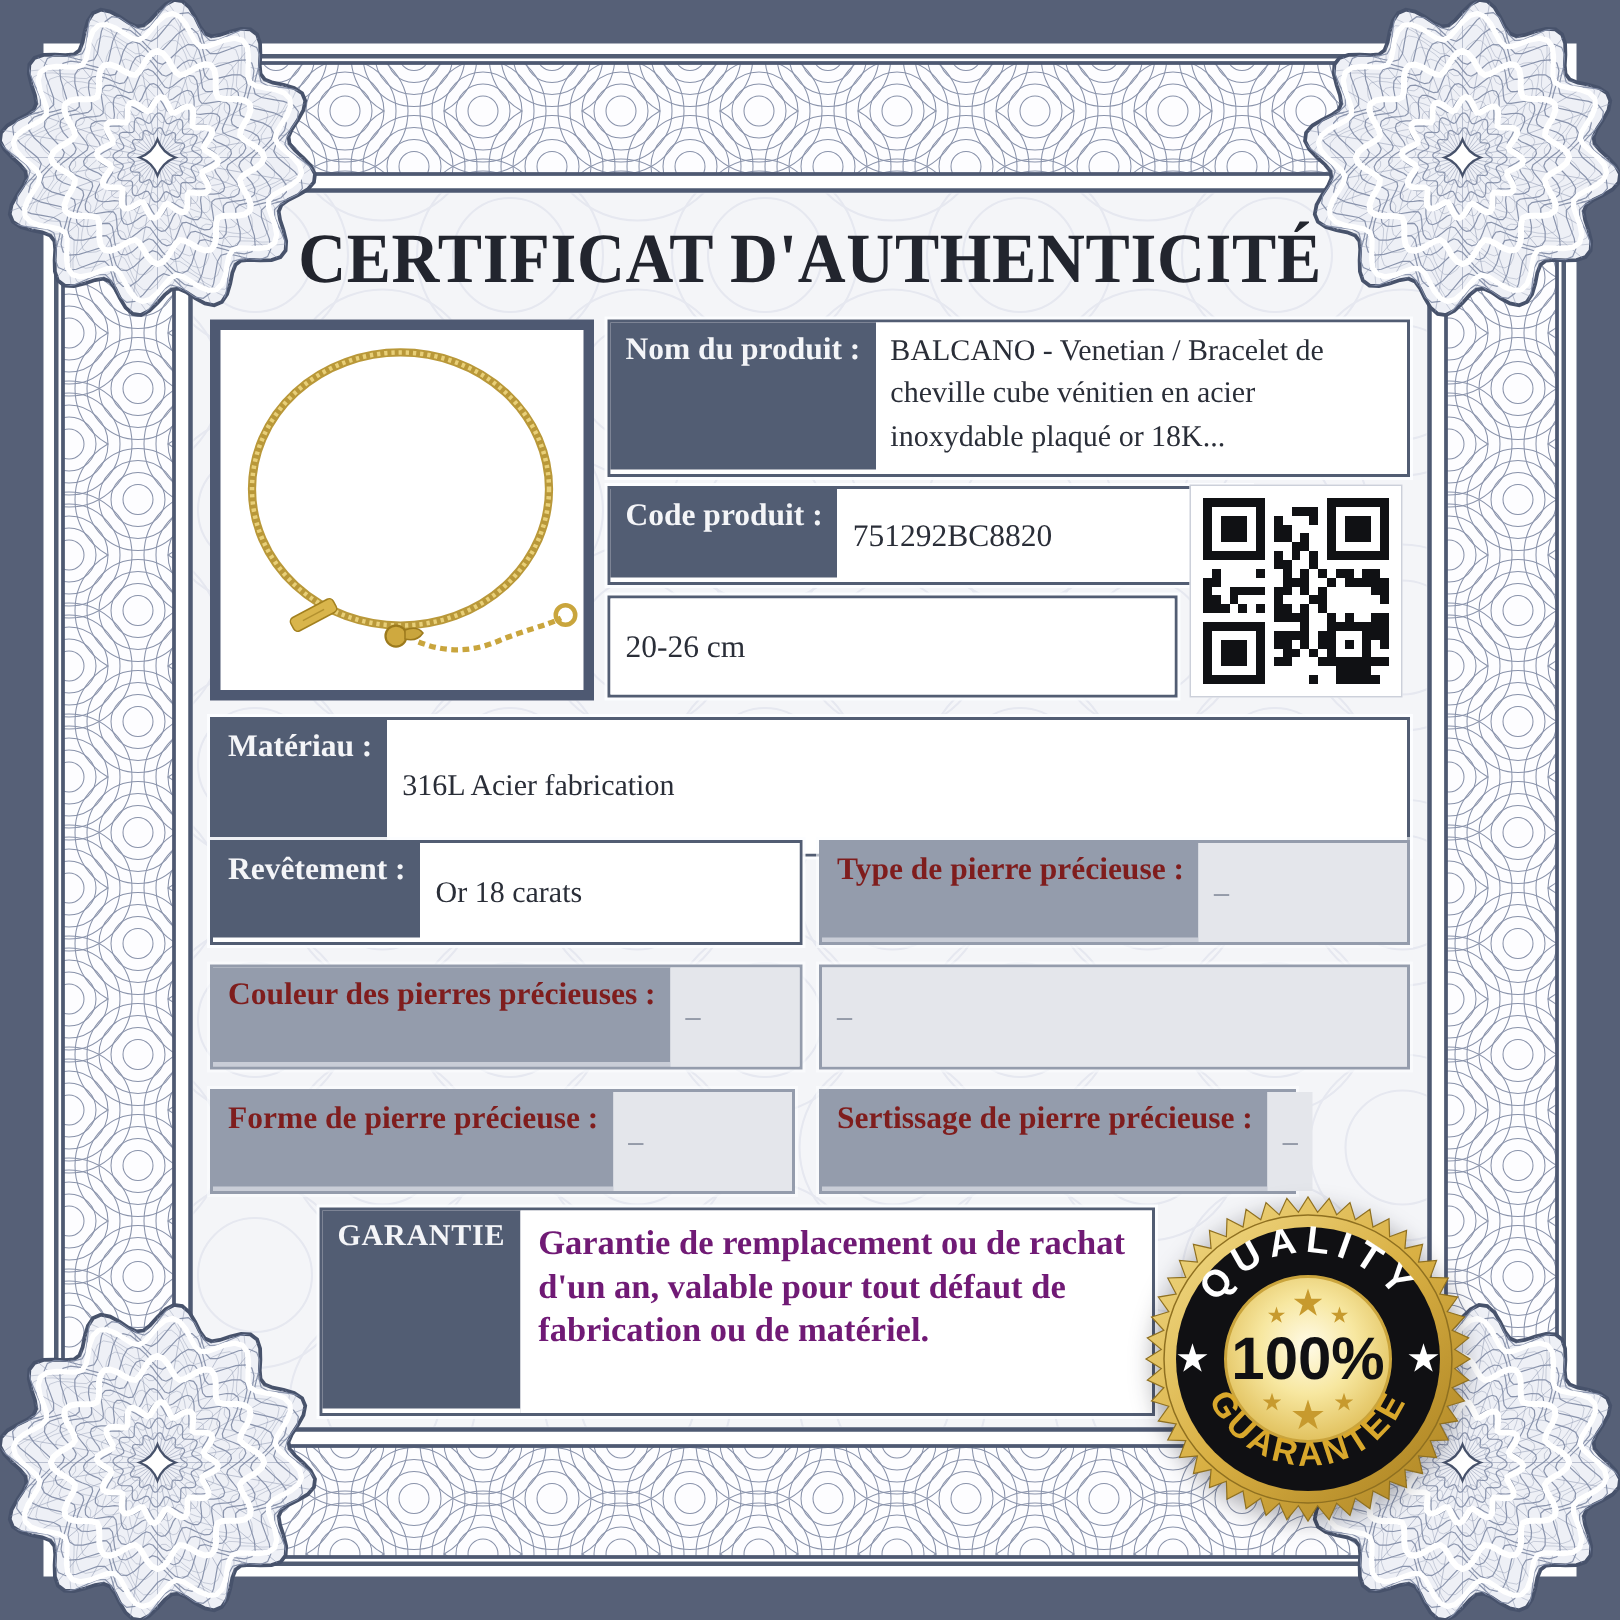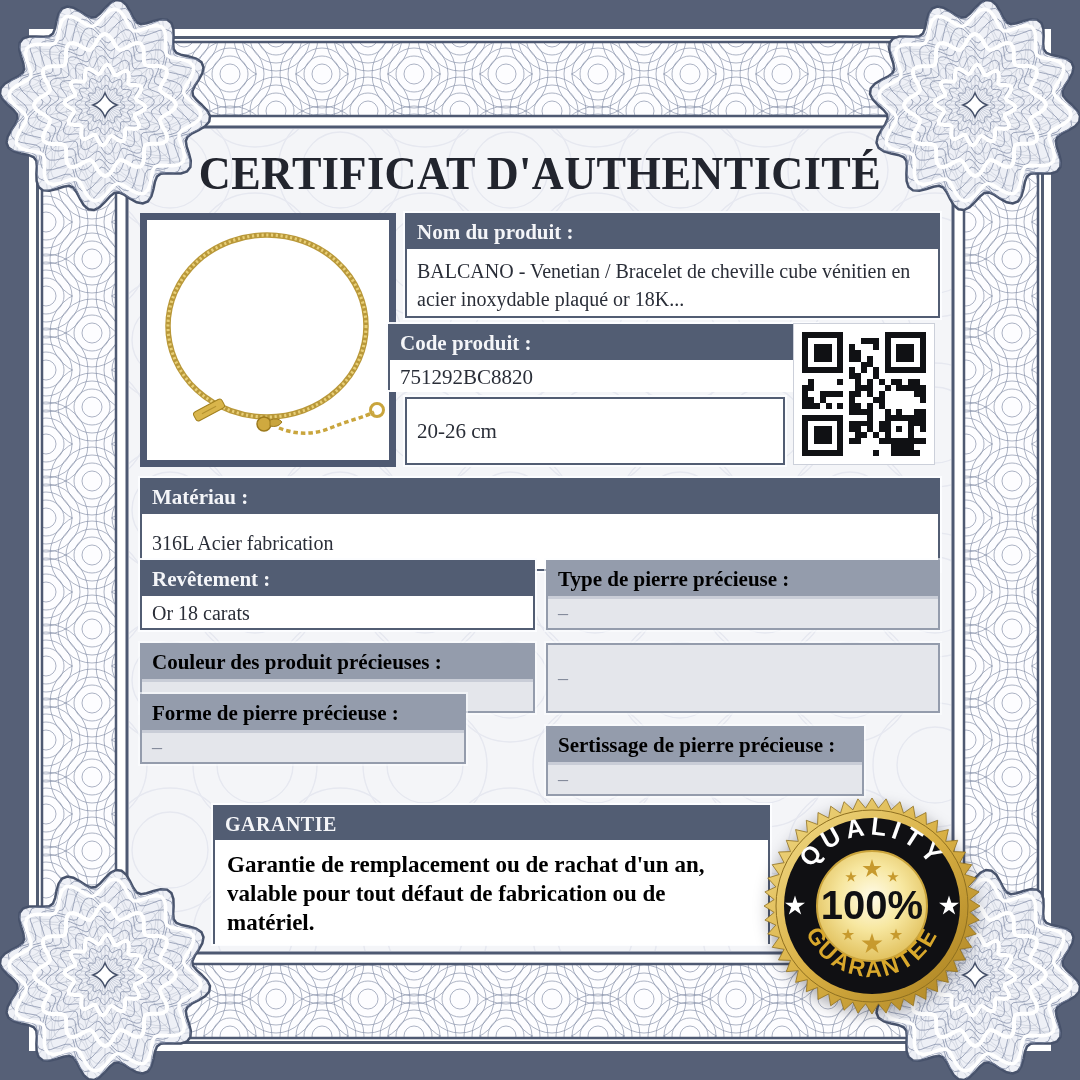--- a/index.html
+++ b/index.html
@@ -2,33 +2,33 @@
 <html><head>
 <meta charset="utf-8">
 <style>
   html,body{margin:0;padding:0;background:#566077;width:1080px;height:1080px;overflow:hidden;
             font-family:"Liberation Serif", serif;}
   #stage{position:relative;width:1080px;height:1080px;}
   #bg{position:absolute;left:0;top:0;}
   .title{position:absolute;left:0;top:146px;width:1080px;text-align:center;
          font-size:47px;font-weight:700;color:#22252e;letter-spacing:.5px;
          transform:scaleX(.94);transform-origin:center;}
-  .block{position:absolute;display:flex;flex-direction:column;box-sizing:border-box;
+  .block{position:absolute;display:flex;box-sizing:border-box;
          border:2px solid #525d73;background:#fff;box-shadow:0 0 0 2px rgba(252,253,255,.92);}
   .bhead{flex:0 0 auto;background:#525d73;color:#f4f5f8;font-weight:700;font-size:21px;
          line-height:1.1;padding:6px 10px 5px;border-bottom:3px solid #fff;}
   .bval{flex:1 1 auto;display:flex;align-items:center;font-size:20px;color:#2a2e38;
         padding:2px 10px;background:#fff;}
   .bval.multi{align-items:flex-start;padding-top:5px;line-height:1.42;}
   .empty{border-color:#949cac;box-shadow:0 0 0 2px rgba(252,253,255,.6);}
-  .empty .bhead{background:#949cac;color:#000000;border-bottom-color:#c9cdd7;}
+  .empty .bhead{background:#949cac;color:#7f1d1d;border-bottom-color:#c9cdd7;}
   .empty .bval{background:#e4e6eb;color:#7f8697;}
   .warranty .bhead{font-size:20px;letter-spacing:.5px;}
   .warranty .bval{font-weight:700;font-size:23px;line-height:1.27;align-items:flex-start;
-                  padding:7px 12px;color:#000000;}
+                  padding:7px 12px;color:#701a75;}
   .photo{position:absolute;left:140px;top:213px;width:256px;height:254px;box-sizing:border-box;
          border:7px solid #4e5972;background:#fff;}
   .qrbox{position:absolute;left:793px;top:323px;width:142px;height:142px;box-sizing:border-box;
          background:#fff;border:1px solid #ccd0da;padding:8px;}
   .badge{position:absolute;left:763px;top:797px;width:218px;height:218px;
          filter:drop-shadow(0 4px 7px rgba(20,20,30,.35));}
 </style>
 </head>
 <body>
 
@@ -381,21 +381,21 @@
       <path d="M132,208 C152,216 170,214 186,207 C200,201 218,197 227,192" fill="none" stroke="#c9a53d" stroke-width="3.5" stroke-dasharray="4.5 3"></path>
       <circle cx="230" cy="190" r="6.5" fill="none" stroke="#c9a53d" stroke-width="3"></circle>
     </svg>
   </div>
 
   <div class="block" style="left:405px;top:213px;width:535px;height:105px">
     <div class="bhead">Nom du produit :</div>
     <div class="bval multi">BALCANO - Venetian / Bracelet de cheville cube vénitien en acier inoxydable plaqué or 18K...</div>
   </div>
 
-  <div class="block" style="left:388px;top:324px;width:429px;height:66px">
+  <div class="block" style="left:405px;top:324px;width:429px;height:66px">
     <div class="bhead">Code produit :</div>
     <div class="bval" style="font-size:21px">751292BC8820</div>
   </div>
 
   <div class="block" style="left:405px;top:397px;width:380px;height:68px">
     <div class="bval" style="font-size:21px">20-26 cm</div>
   </div>
 
   <div class="qrbox">
     <svg id="qr" width="124" height="124" viewBox="0 0 21 21" shape-rendering="crispEdges">
@@ -633,29 +633,29 @@
     <div class="bhead">Revêtement :</div>
     <div class="bval">Or 18 carats</div>
   </div>
 
   <div class="block empty" style="left:546px;top:560px;width:394px;height:70px">
     <div class="bhead">Type de pierre précieuse :</div>
     <div class="bval">–</div>
   </div>
 
   <div class="block empty" style="left:140px;top:643px;width:395px;height:70px">
-    <div class="bhead">Couleur des produit précieuses :</div>
+    <div class="bhead">Couleur des pierres précieuses :</div>
     <div class="bval">–</div>
   </div>
 
   <div class="block empty" style="left:546px;top:643px;width:394px;height:70px">
     <div class="bval">–</div>
   </div>
 
-  <div class="block empty" style="left:140px;top:694px;width:326px;height:70px">
+  <div class="block empty" style="left:140px;top:726px;width:390px;height:70px">
     <div class="bhead">Forme de pierre précieuse :</div>
     <div class="bval">–</div>
   </div>
 
   <div class="block empty" style="left:546px;top:726px;width:318px;height:70px">
     <div class="bhead">Sertissage de pierre précieuse :</div>
     <div class="bval">–</div>
   </div>
 
   <div class="block warranty" style="left:213px;top:805px;width:557px;height:139px">

